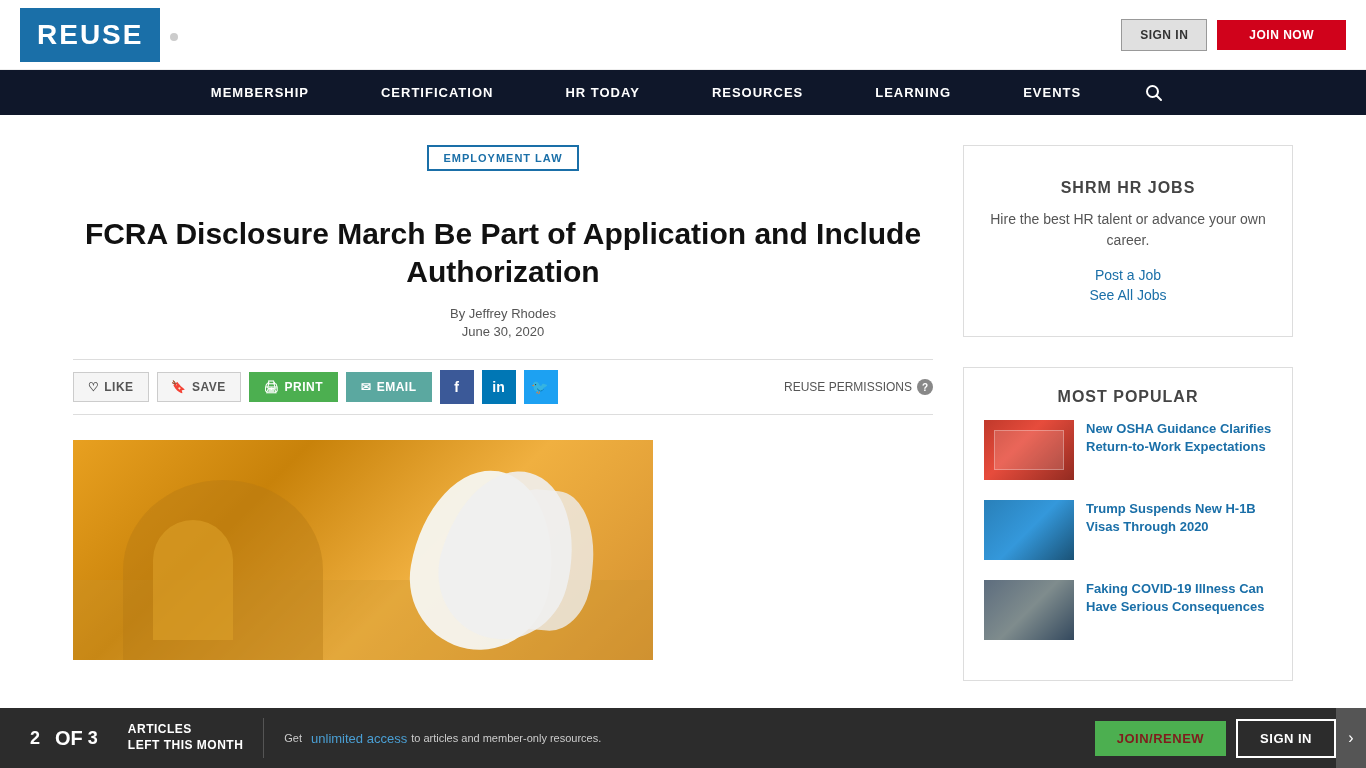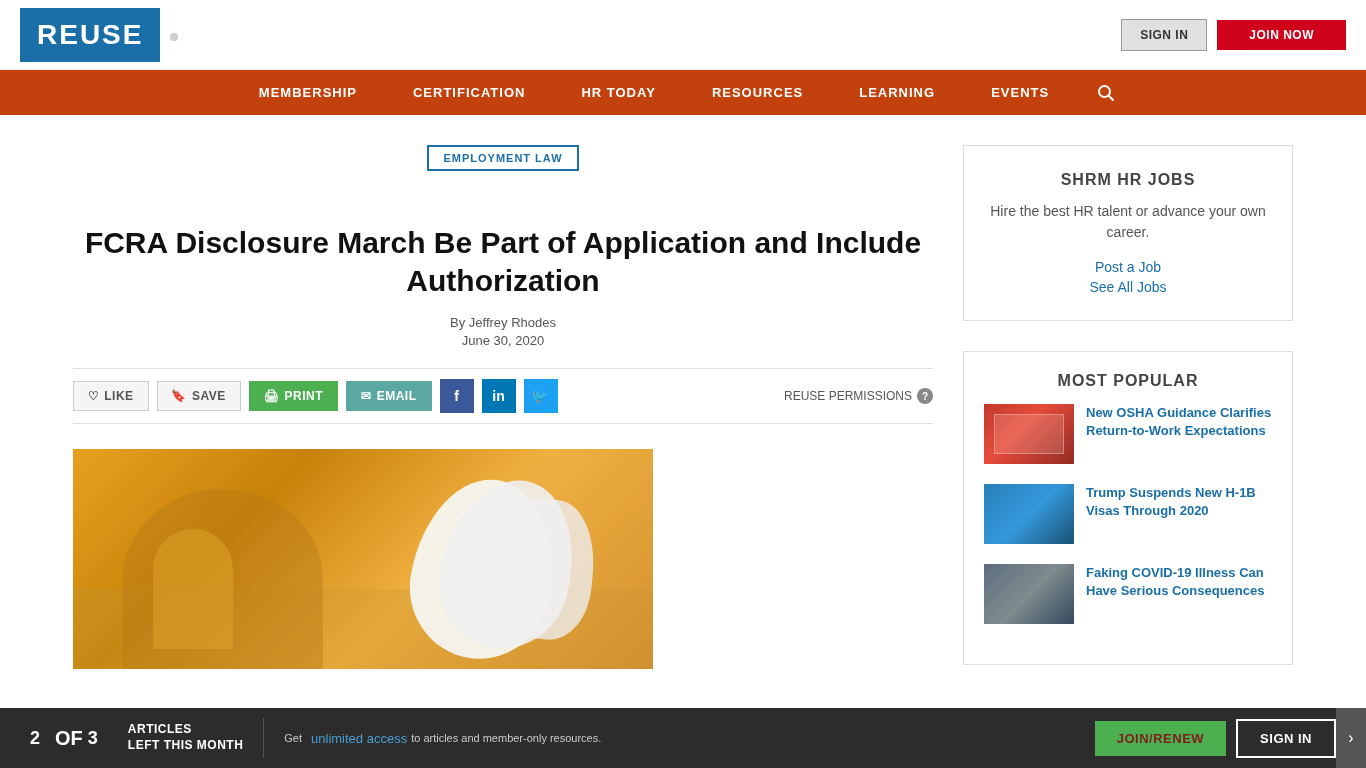--- a/index.html
+++ b/index.html
@@ -49,26 +49,26 @@
       background: #d0021b;
       color: #fff;
       font-size: 12px;
       font-weight: bold;
       cursor: pointer;
       letter-spacing: 0.5px;
     }
 
     
     .main-nav {
-      background: #c2410c;
+      background: #0f172a;
       display: flex;
       align-items: flex-end;
       justify-content: center;
       height: 45px;
-      gap: 0;
+      gap: 16px;
     }
     .nav-item {
       color: #fff;
       font-size: 13px;
       font-weight: bold;
       letter-spacing: 1px;
       padding: 0 28px;
       cursor: pointer;
       height: 45px;
       display: flex;
@@ -101,21 +101,21 @@
     }
 
     .category-badge {
       display: inline-block;
       border: 2px solid #1a6fa8;
       color: #1a6fa8;
       font-size: 11px;
       font-weight: bold;
       padding: 5px 14px;
       letter-spacing: 1px;
-      margin-bottom: 33px;
+      margin-bottom: 24px;
       cursor: pointer;
     }
 
     .article-title {
       font-size: 30px;
       font-weight: 900;
       color: #111;
       line-height: 1.25;
       margin-bottom: 16px;
       text-align: center;
@@ -223,21 +223,21 @@
     }
 
     
     .sidebar {
       width: 330px;
       flex-shrink: 0;
     }
 
     .sidebar-jobs {
       border: 1px solid #ddd;
-      padding: 25px 20px;
+      padding: 33px 20px;
       margin-bottom: 30px;
       text-align: center;
     }
     .sidebar-jobs-title {
       font-size: 16px;
       font-weight: 900;
       color: #444;
       letter-spacing: 1px;
       margin-bottom: 12px;
     }

